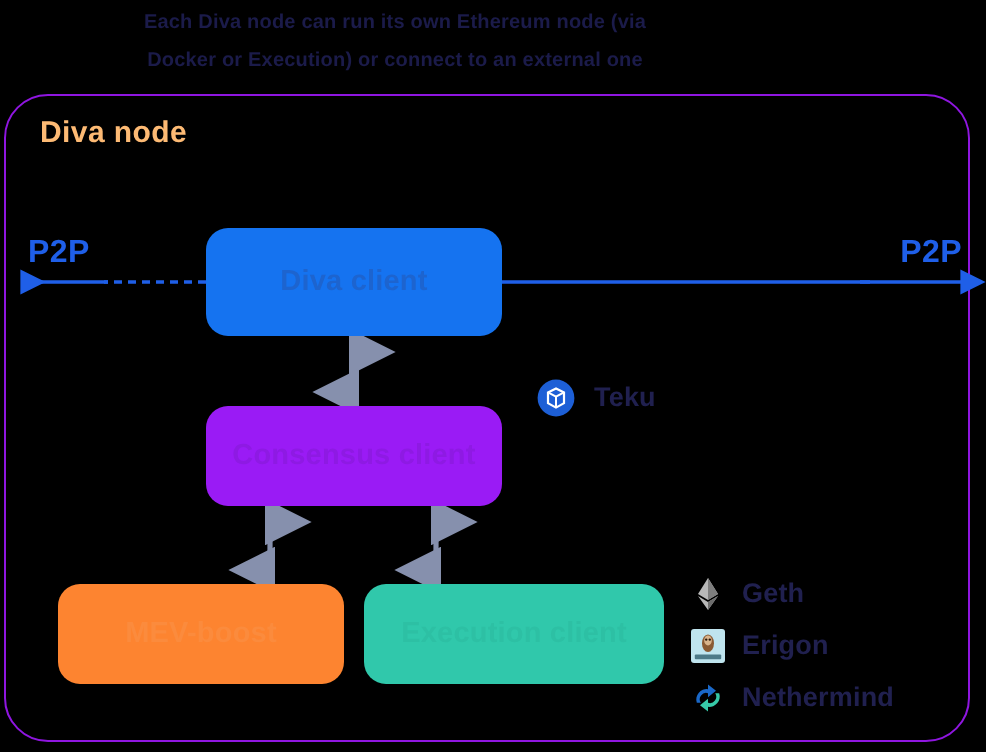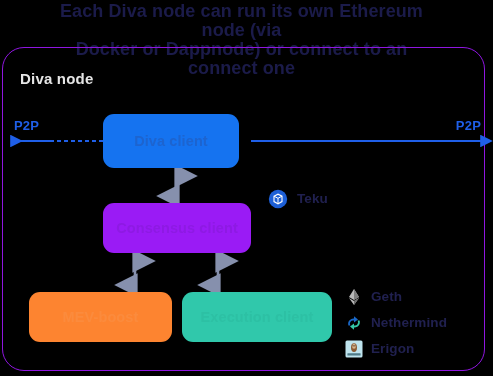--- a/index.html
+++ b/index.html
@@ -22,65 +22,64 @@
   }
 
   
   .caption {
     position: absolute;
     left: 0;
     top: 2px;
     width: 395px;
     text-align: center;
     color: #1b1b4a;
-    font-size: 18px;
+    font-size: 10px;
     font-weight: 600;
     line-height: 19px;
     letter-spacing: 0.1px;
-    margin-left: 44px;
   }
 
   
   .diva-node-box {
     position: absolute;
     left: 2px;
     top: 47px;
     width: 483px;
     height: 324px;
     border: 1.6px solid #8f16e0;
     border-radius: 22px;
     box-sizing: border-box;
     background: transparent;
   }
   .diva-node-label {
     position: absolute;
     left: 20px;
-    top: 70px;
-    color: #e5e5e5;
+    top: 58px;
+    color: #fdba74;
     font-size: 15px;
     font-weight: 700;
     letter-spacing: 0.2px;
   }
 
   
   .node-box {
     position: absolute;
     border-radius: 11px;
     display: flex;
     align-items: center;
     justify-content: center;
     box-sizing: border-box;
     font-size: 14.5px;
     font-weight: 700;
     letter-spacing: 0.1px;
   }
   .box-diva {
     left: 103px;
     top: 114px;
-    width: 136px;
+    width: 148px;
     height: 54px;
     background: #1573f0;
     color: #1d64cf;
   }
   .box-consensus {
     left: 103px;
     top: 203px;
     width: 148px;
     height: 50px;
     background: #9a1bf5;
@@ -101,21 +100,21 @@
     height: 50px;
     background: #30c8ab;
     color: #2dc0a4;
   }
 
   
   .p2p-label {
     position: absolute;
     top: 118px;
     color: #1f5fe8;
-    font-size: 13px;
+    font-size: 16px;
     font-weight: 700;
     letter-spacing: 0.2px;
   }
   .p2p-label.left  { left: 14px; }
   .p2p-label.right { right: 12px; }
 
   svg.overlay {
     position: absolute;
     left: 0;
     top: 0;
@@ -156,21 +155,21 @@
   }
   .legend-execution .legend-icon { width: 18px; flex: 0 0 18px; margin-right: 8px; }
 </style>
 </head>
 <body>
 
 <div id="stage">
 
   <div class="caption">
     <div>Each Diva node can run its own Ethereum node (via</div>
-    <div>Docker or Dappnode) or connect to an connect one</div>
+    <div>Docker or Execution) or connect to an external one</div>
   </div>
 
   <div class="diva-node-box"></div>
   <div class="diva-node-label">Diva node</div>
 
   <div class="p2p-label left">P2P</div>
   <div class="p2p-label right">P2P</div>
 
   <svg class="overlay" viewBox="0 0 493 376">
     <defs>
@@ -245,42 +244,42 @@
     <div class="legend-row">
       <span class="legend-icon">
         <svg width="18" height="18" viewBox="0 0 18 18">
           <path d="M9 1 L14 9 L9 12 L4 9 Z" fill="#b8b8b8"></path>
           <path d="M9 1 L14 9 L9 12 Z" fill="#7e7e7e"></path>
           <path d="M9 13 L14 10 L9 17 L4 10 Z" fill="#b8b8b8"></path>
           <path d="M9 13 L14 10 L9 17 Z" fill="#6d6d6d"></path>
         </svg>
       </span>
       <span class="legend-text">Geth</span>
-    </div>
-
-    <div class="legend-row">
-      <span class="legend-icon">
-        <svg width="18" height="18" viewBox="0 0 18 18">
-          <path d="M3.4 11.4 A5.2 5.2 0 0 1 9 4.6 L9 2.2 L13 5.4 L9 8.6 L9 6.6
-                   A3.2 3.2 0 0 0 5.4 11.4 Z" fill="#1a68c8"></path>
-          <path d="M14.6 6.6 A5.2 5.2 0 0 1 9 13.4 L9 15.8 L5 12.6 L9 9.4 L9 11.4
-                   A3.2 3.2 0 0 0 12.6 6.6 Z" fill="#36c9a8"></path>
-        </svg>
-      </span>
-      <span class="legend-text">Nethermind</span>
     </div>
 
     <div class="legend-row">
       <span class="legend-icon">
         <svg width="18" height="18" viewBox="0 0 18 18">
           <rect x="0.5" y="0.5" width="17" height="17" rx="1.5" fill="#bfe4ee"></rect>
           <ellipse cx="9" cy="7.6" rx="3" ry="4.4" fill="#8a5a33"></ellipse>
           <ellipse cx="9" cy="6.2" rx="1.9" ry="2.5" fill="#d9b48c"></ellipse>
           <circle cx="8.1" cy="5.8" r="0.6" fill="#2b1a0c"></circle>
           <circle cx="9.9" cy="5.8" r="0.6" fill="#2b1a0c"></circle>
           <rect x="2.4" y="13.2" width="13.2" height="2.4" rx="0.5" fill="#4d7a88"></rect>
         </svg>
       </span>
       <span class="legend-text">Erigon</span>
     </div>
+
+    <div class="legend-row">
+      <span class="legend-icon">
+        <svg width="18" height="18" viewBox="0 0 18 18">
+          <path d="M3.4 11.4 A5.2 5.2 0 0 1 9 4.6 L9 2.2 L13 5.4 L9 8.6 L9 6.6
+                   A3.2 3.2 0 0 0 5.4 11.4 Z" fill="#1a68c8"></path>
+          <path d="M14.6 6.6 A5.2 5.2 0 0 1 9 13.4 L9 15.8 L5 12.6 L9 9.4 L9 11.4
+                   A3.2 3.2 0 0 0 12.6 6.6 Z" fill="#36c9a8"></path>
+        </svg>
+      </span>
+      <span class="legend-text">Nethermind</span>
+    </div>
   </div>
 
 </div>
 
 </body></html>

